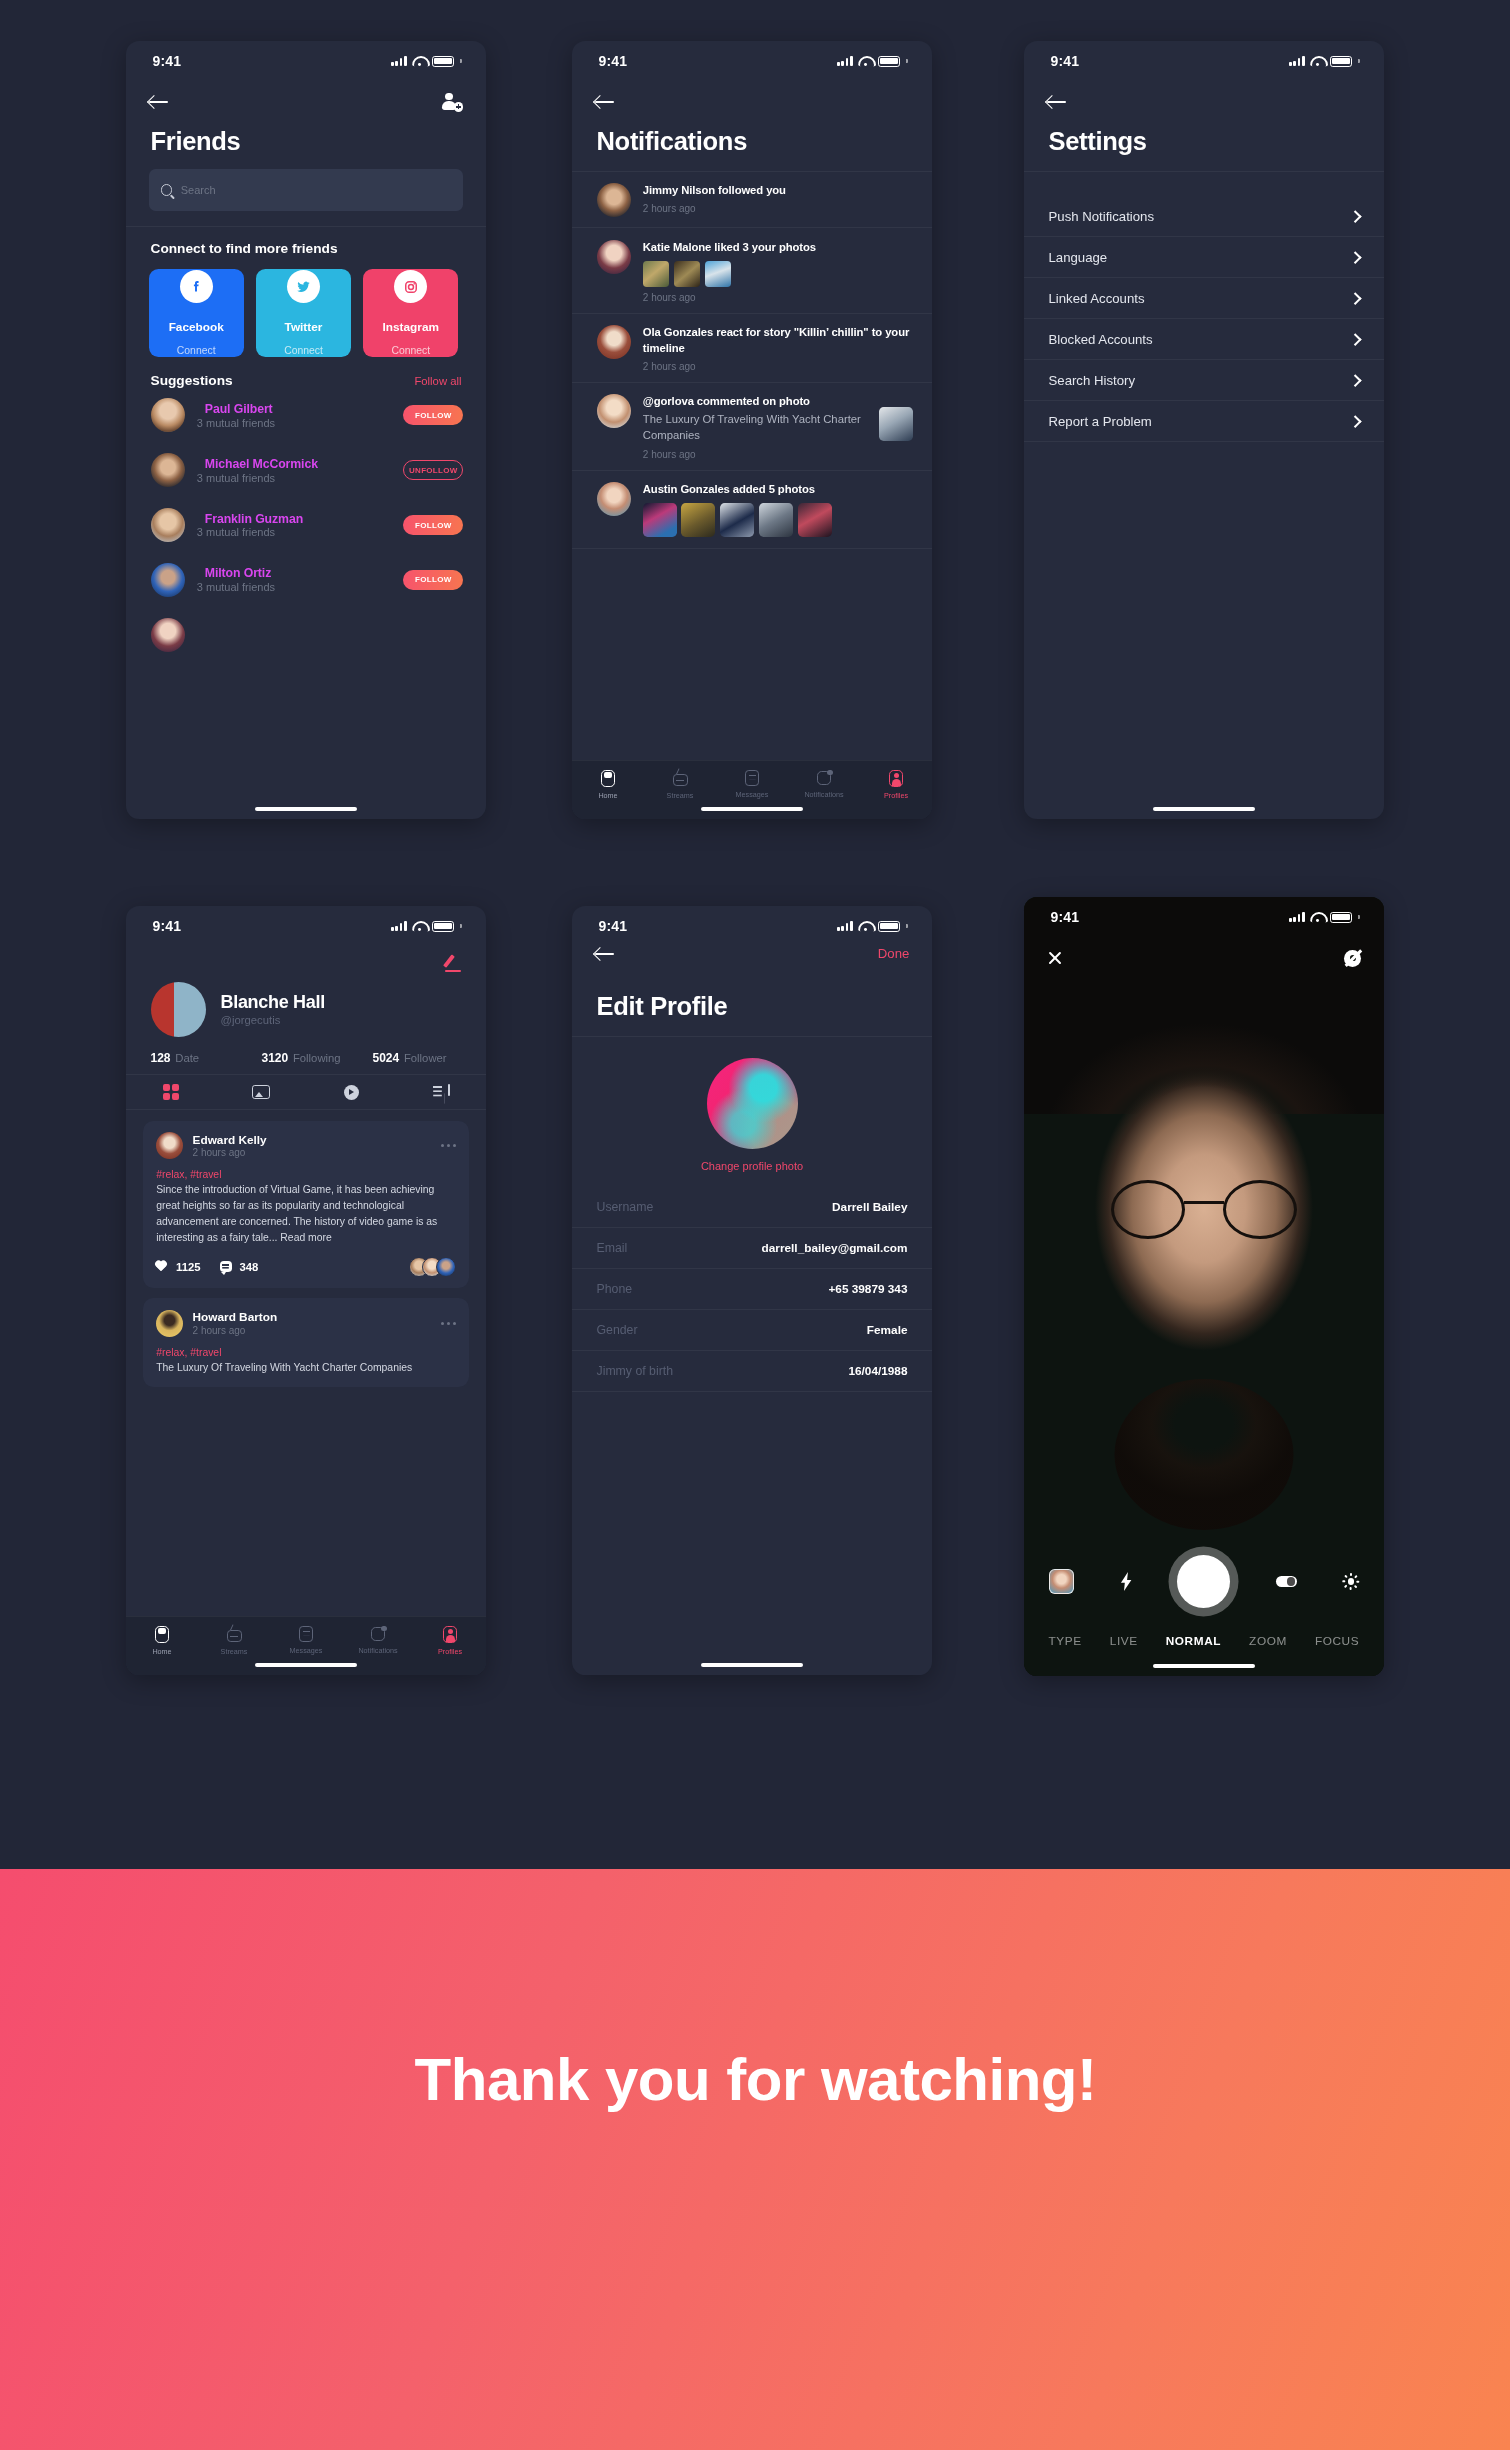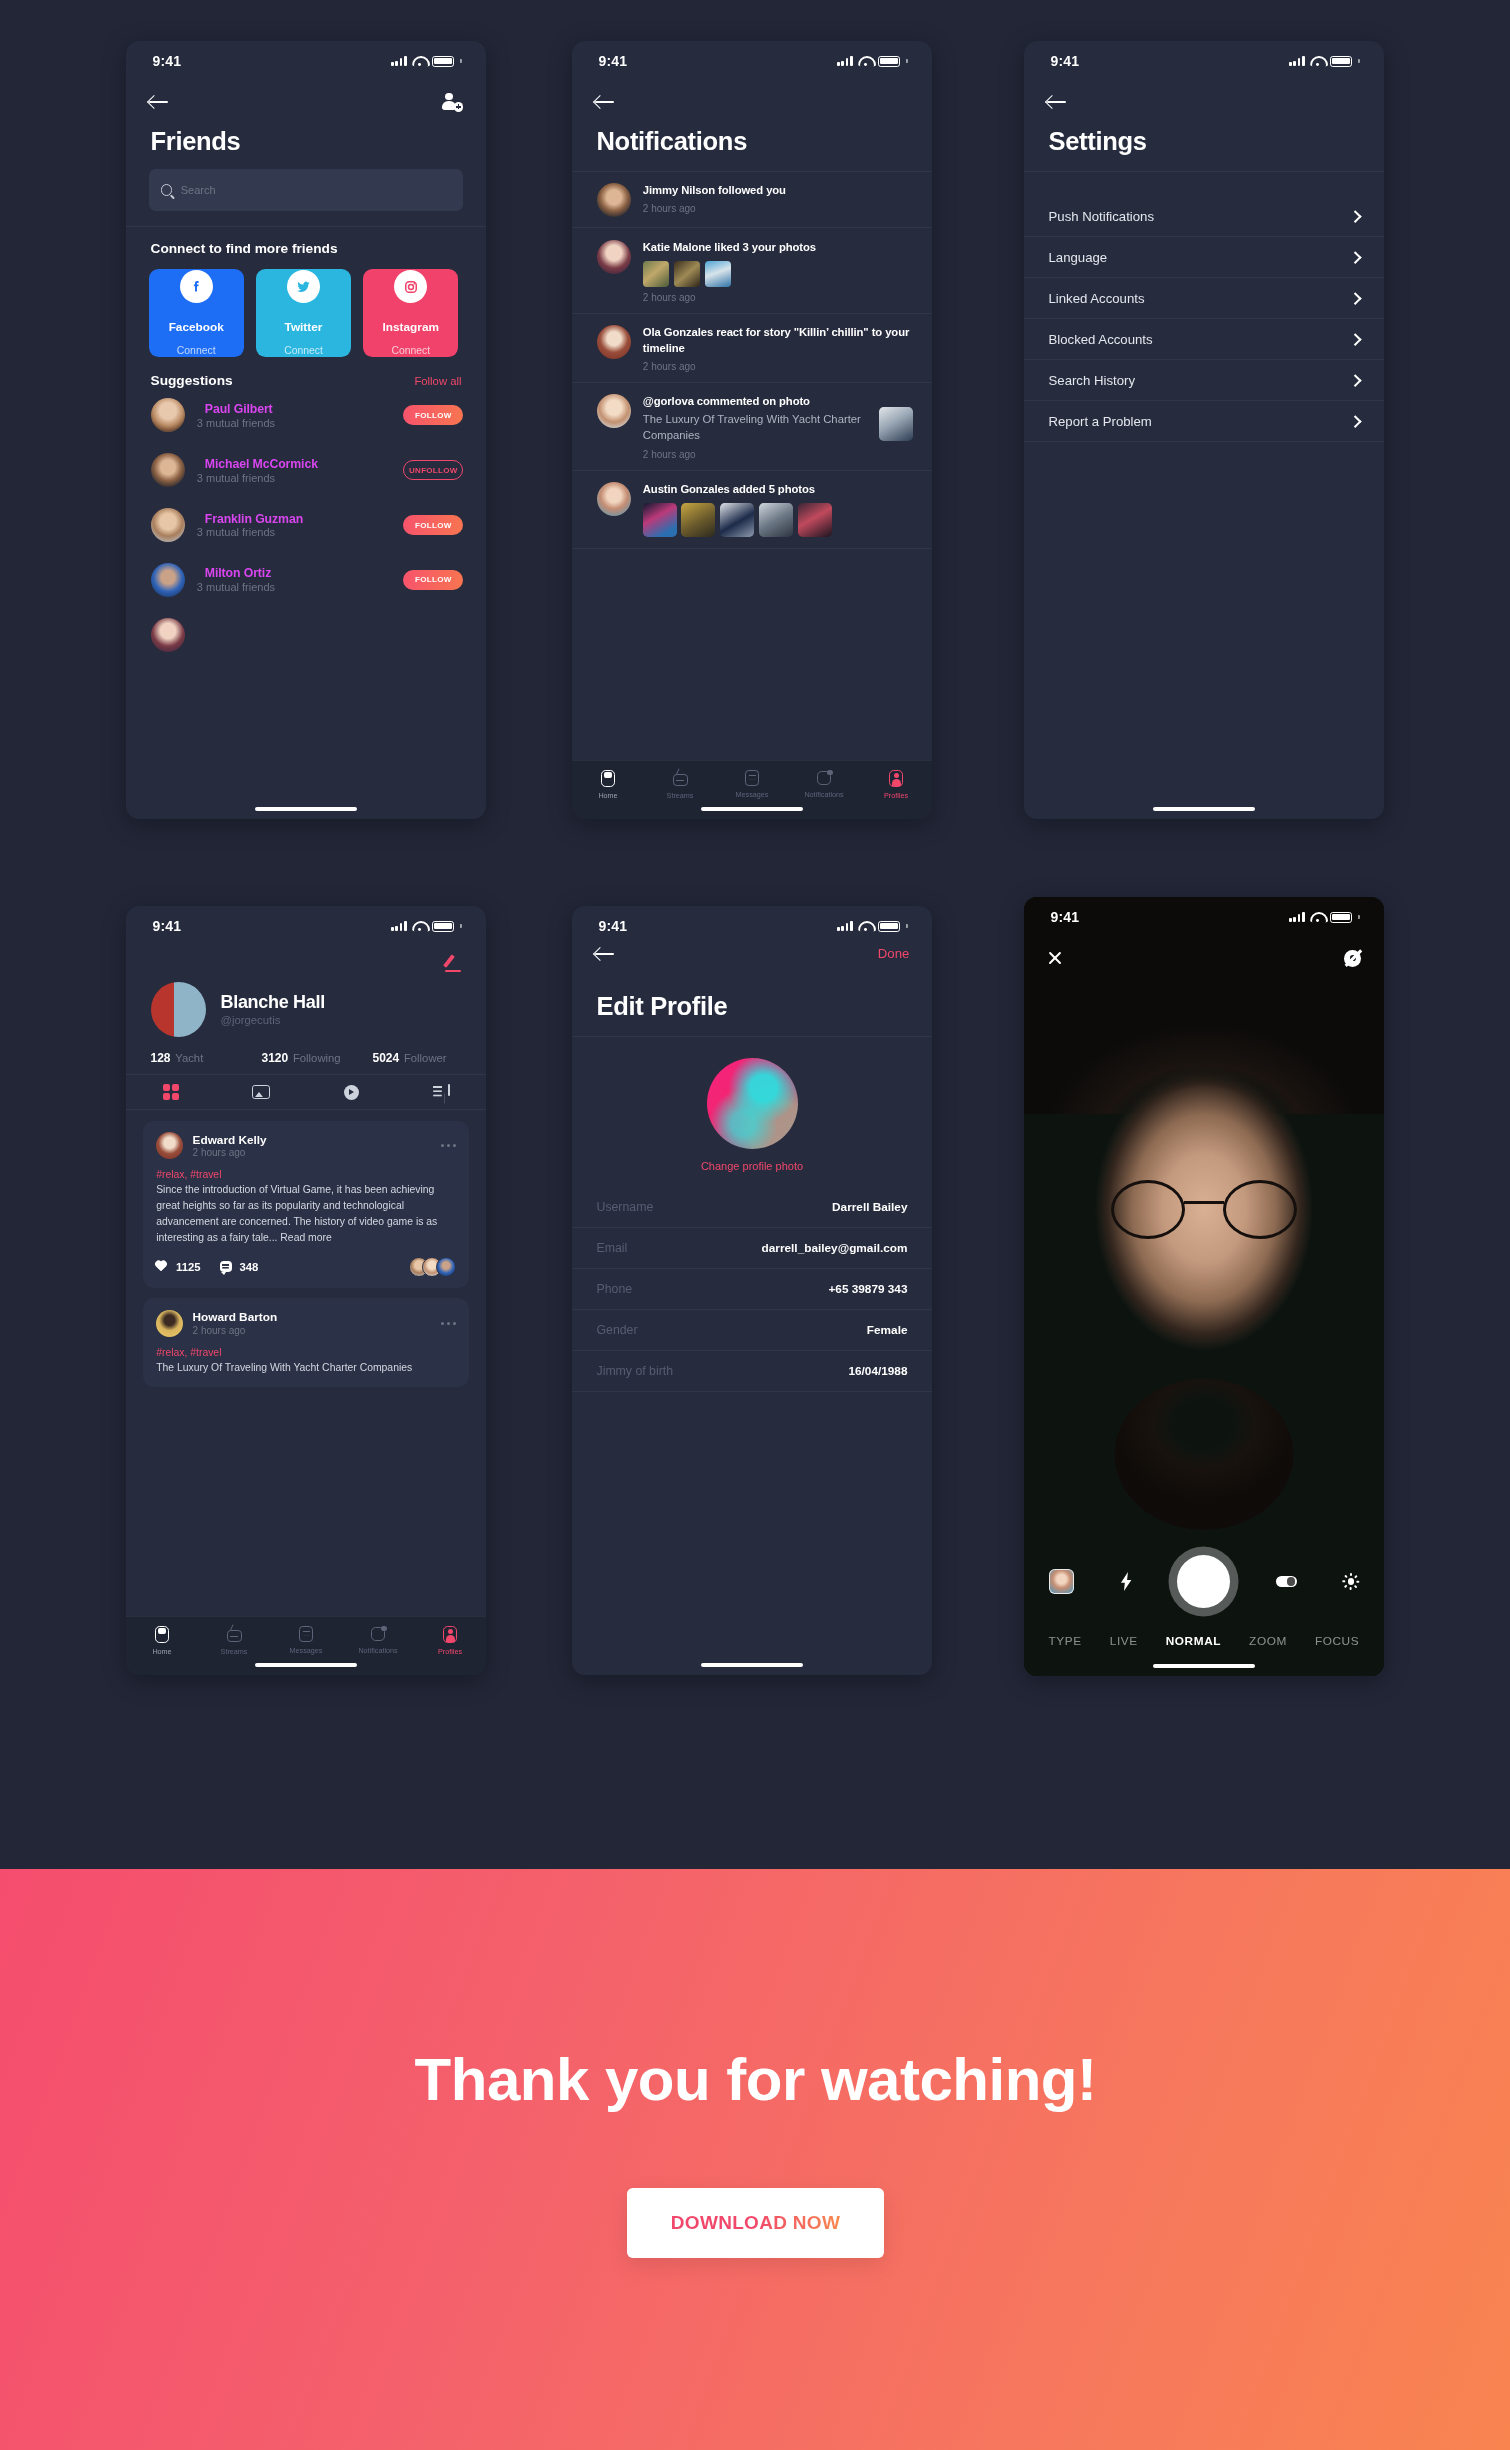--- a/index.html
+++ b/index.html
@@ -588,21 +588,21 @@
     <div class="prof-head">
       <span class="prof-av" style="background:linear-gradient(90deg,#b8352e 0 42%, #8fb4c8 42% 100%);"></span>
       <span>
         <div class="prof-name">Blanche Hall</div>
         <div class="prof-handle">@jorgecutis</div>
       </span>
     </div>
     <div class="stats">
       <span class="stat">
         <span class="n">128</span>
-        <span class="l">Yacht</span>
+        <span class="l">Date</span>
       </span>
       <span class="stat">
         <span class="n">3120</span>
         <span class="l">Following</span>
       </span>
       <span class="stat">
         <span class="n">5024</span>
         <span class="l">Follower</span>
       </span>
     </div>
@@ -813,19 +813,16 @@
       <span class="m">LIVE</span>
       <span class="m on">NORMAL</span>
       <span class="m">ZOOM</span>
       <span class="m">FOCUS</span>
     </div>
     <div class="cam-home"></div>
   </div>
 
   <div class="banner">
     <h1>Thank you for watching!</h1>
-    <div class="dl-btn">
-      <span>DOWNLOAD NOW</span>
-    </div>
   </div>
 
 </div>
 
 
 </body></html>

